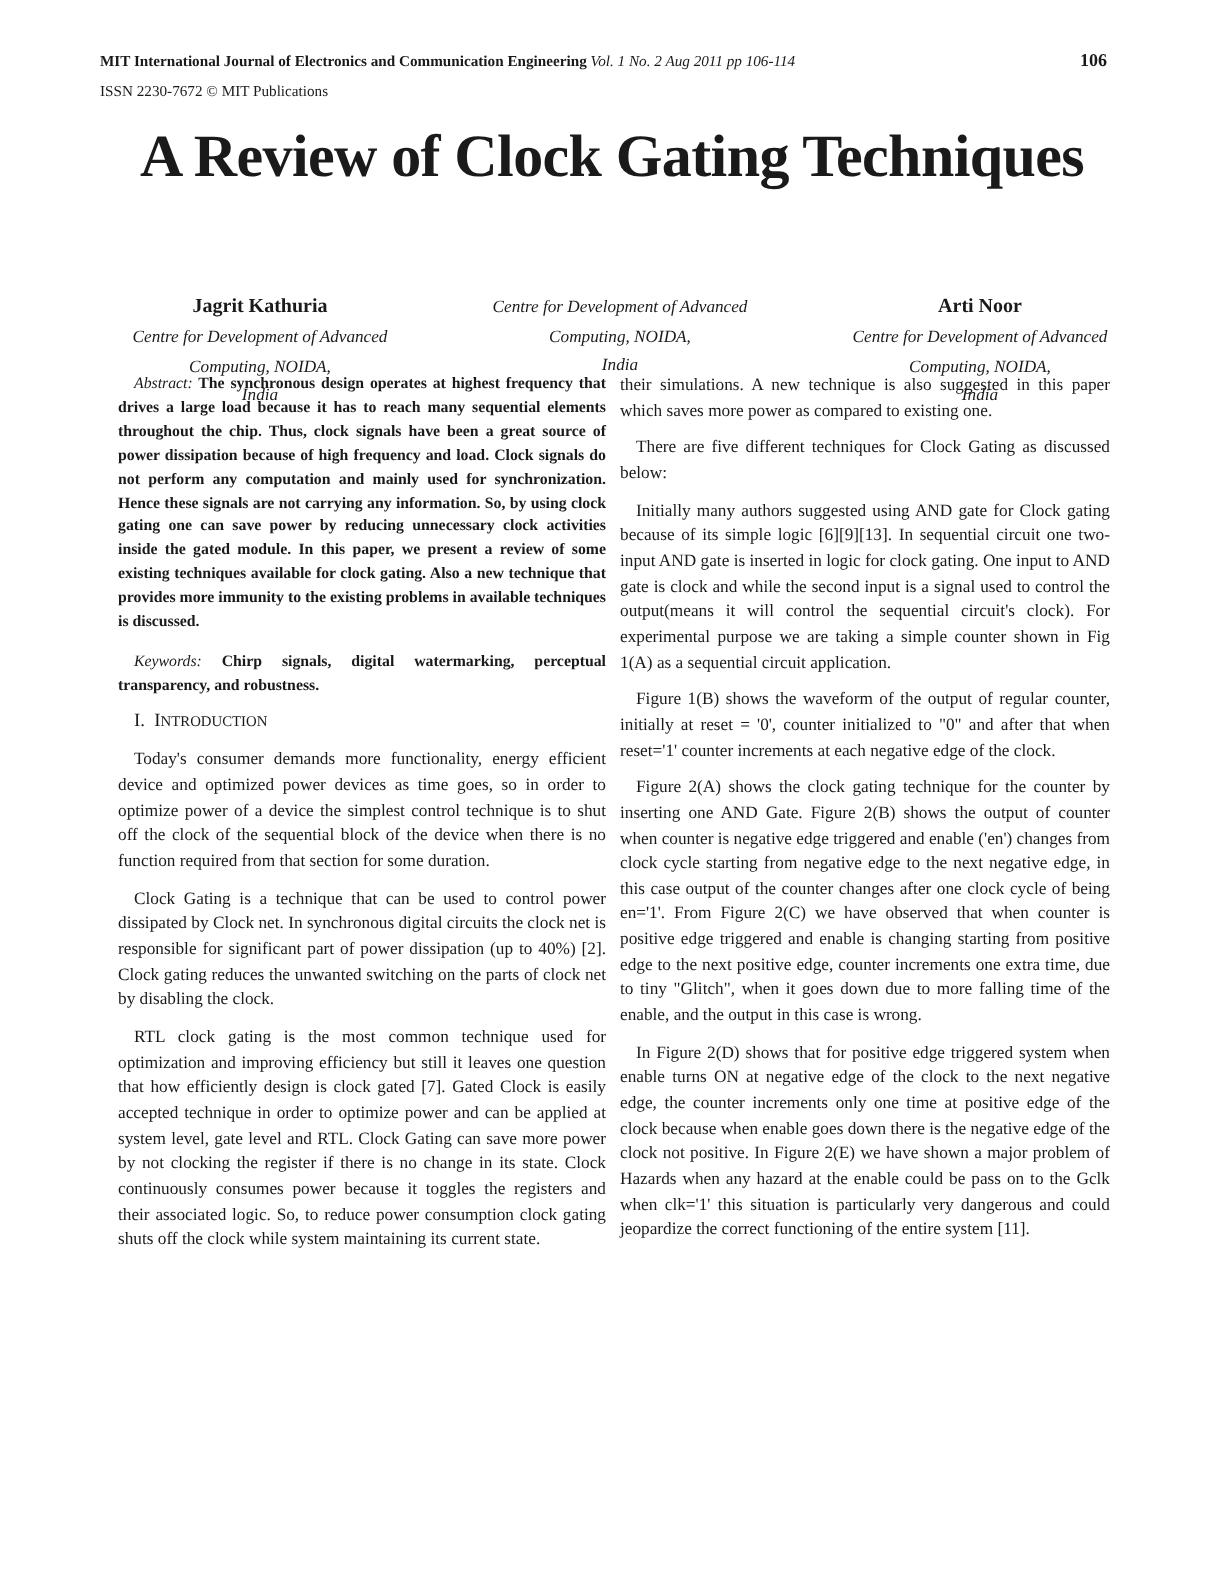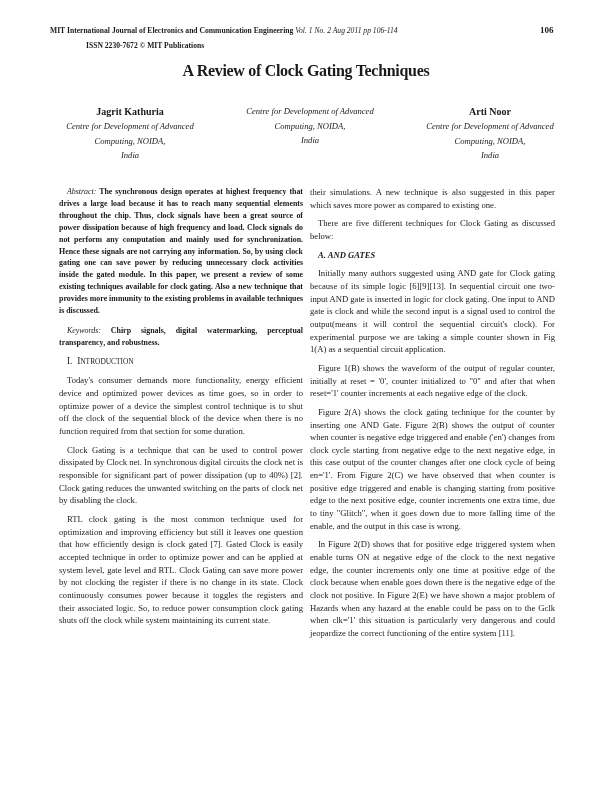--- a/index.html
+++ b/index.html
@@ -1,23 +1,23 @@
 <!DOCTYPE html>
 <html><head>
 <meta charset="utf-8">
 <style>
   html, body { margin:0; padding:0; background:#fff; }
   body { width:612px; height:792px; position:relative; overflow:hidden; color:#1a1a1a; font-family:"Liberation Serif", serif; }
   .hdr1 { position:absolute; left:50px; top:26px; font-size:7.6px; font-weight:bold; white-space:nowrap; }
   .hdr1 i { font-weight:normal; }
   .pgno { position:absolute; left:540px; top:25px; font-size:9px; font-weight:bold; }
-  .hdr2 { position:absolute; left:50px; top:41px; font-size:7.6px; font-weight:bold;margin-left:36px; }
-  .title { position:absolute; left:0; width:612px; top:62px; text-align:center; font-size:16px; font-weight:bold; letter-spacing:-0.3px; }
+  .hdr2 { position:absolute; left:50px; top:41px; font-size:7.6px; font-weight:normal; }
+  .title { position:absolute; left:0; width:612px; top:62px; text-align:center; font-size:30px; font-weight:bold; letter-spacing:-0.3px; }
   .authors { position:absolute; top:104px; left:40px; width:540px; display:flex; }
-  .author { flex:1; text-align:center; font-size:8.6px; line-height:14.5px; }
+  .author { flex:1; text-align:center; font-size:8.6px; line-height:14.5px;margin-top:42px; }
   .author .nm { font-weight:bold; font-size:10px; line-height:15px; }
   .author .aff { font-style:italic; }
   .col { position:absolute; top:186px; width:244px; font-size:8.65px; line-height:12.65px; text-align:justify; }
   .colL { left:59px; }
   .colR { left:310px; width:245px; }
   .col p { margin:0 0 6px 0; text-indent:8px; }
   .abs { font-weight:bold; line-height:11.9px; font-size:7.9px; }
   .abs .lbl { font-weight:normal; font-style:italic; }
   .sec { margin:14px 0 8px 0; font-size:9.4px; text-indent:0; }
   .sec .sc { font-size:7.4px; }
@@ -62,18 +62,17 @@
   <p>Today's consumer demands more functionality, energy efficient device and optimized  power devices as time goes, so in order to optimize power of a device the simplest control technique is to shut off the clock of the sequential block of the device when there is no function required from that section for some duration.</p>
   <p>Clock Gating is a technique that can be used to control power dissipated by Clock net. In synchronous digital circuits the clock net is responsible for significant part of power dissipation (up to 40%) [2]. Clock gating reduces the unwanted switching on the parts of clock net by disabling the clock.</p>
   <p>RTL clock gating is the most common technique used for optimization and improving efficiency but still it leaves one question that how efficiently design is clock gated [7]. Gated Clock is easily accepted technique in order to optimize power and can be applied at system level, gate level and RTL. Clock Gating can save more power by not clocking the register if there is no change in its state. Clock continuously consumes power because it toggles the registers and their associated logic. So, to reduce power consumption clock gating shuts off the clock while system maintaining its current state.</p>
 </div>
 
 <div class="col colR">
   <p style="text-indent:0;">their simulations. A new technique is also suggested in this paper which saves more power as compared to existing one.</p>
 
   <p>There are five different techniques for Clock Gating as discussed below:</p>
 
-  <p class="subsec">A.  AND GATES</p>
   <p>Initially many authors suggested using AND gate for Clock gating because of its simple logic [6][9][13]. In sequential circuit one two-input AND gate is inserted in logic for clock gating. One input to AND gate is clock and while the second input is a signal used to control the output(means it will control the sequential circuit's clock). For experimental purpose we are taking a simple counter shown in Fig 1(A) as a sequential circuit application.</p>
   <p>Figure 1(B) shows the waveform of the output of regular counter, initially at reset = '0', counter initialized to "0" and after that when reset='1' counter increments at each negative edge of the clock.</p>
   <p>Figure 2(A) shows the clock gating technique for the counter by inserting one AND Gate. Figure 2(B) shows the output of counter when counter is negative edge triggered and enable ('en') changes from clock cycle starting from negative edge to the next negative edge, in this case output of the counter changes after one clock cycle of being en='1'. From Figure 2(C)  we have observed that when counter is positive edge triggered and enable is changing starting from positive edge to the next positive edge, counter increments one extra time, due to tiny "Glitch", when it goes down due to more falling time of the enable, and the output in this case is wrong.</p>
   <p>In Figure 2(D) shows that for positive edge triggered system when enable turns ON at negative edge of the clock to the next negative edge, the counter increments only one time at positive edge of the clock because when enable goes down there is the negative edge of the clock not positive. In Figure 2(E) we have shown a major problem of Hazards when any hazard at the enable could be pass on to the Gclk when clk='1' this situation is particularly very dangerous and could jeopardize the correct functioning of the entire system [11].</p>
 </div>
 
 </body></html>

